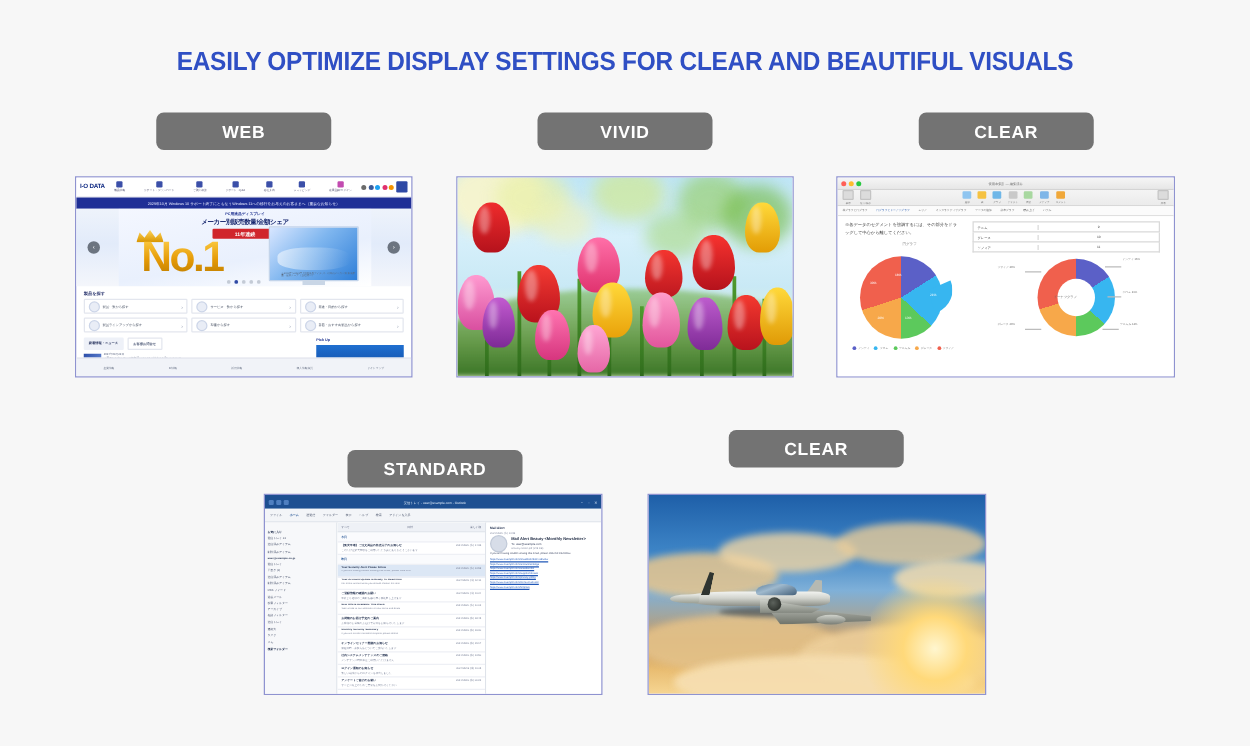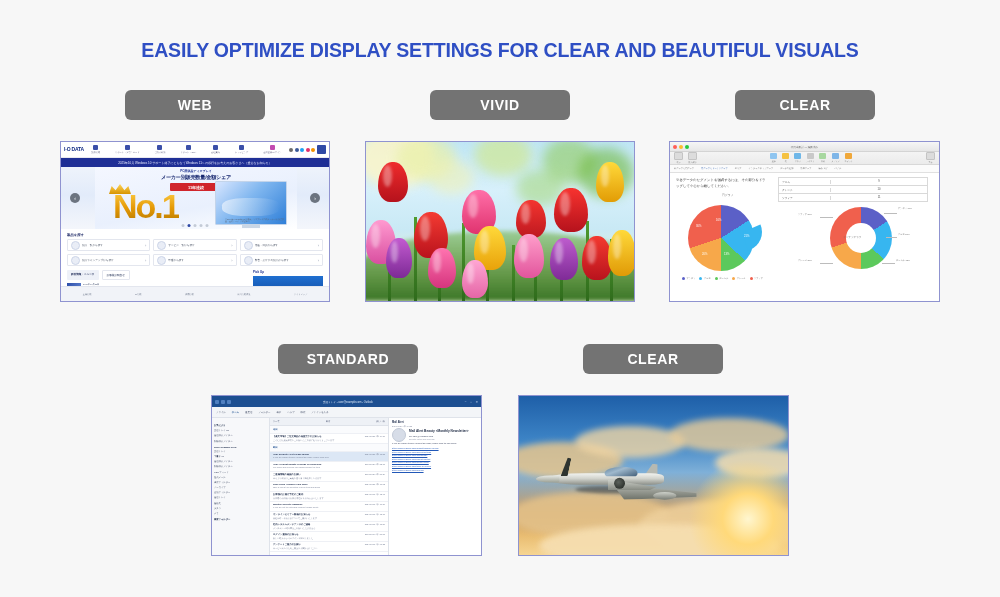--- a/index.html
+++ b/index.html
@@ -33,21 +33,21 @@
     color:#ffffff;
     font-size:14px;
     font-weight:bold;
     letter-spacing:0.6px;
     display:flex;align-items:center;justify-content:center;
     box-sizing:border-box;
   }
   .pill-web{left:125px;top:90px;width:140px;}
   .pill-vivid{left:430px;top:90px;width:140px;text-align:center;}
   .pill-office{left:735px;top:90px;width:140px;}
-  .pill-standard{left:278px;top:344px;width:140px;}
+  .pill-standard{left:278px;top:360px;width:140px;}
   .pill-game{left:583px;top:344px;width:140px;}
 
   
   .thumb{
     position:absolute;
     border:1px solid #8f93d0;
     box-sizing:border-box;
     overflow:hidden;
     background:#ffffff;
   }

